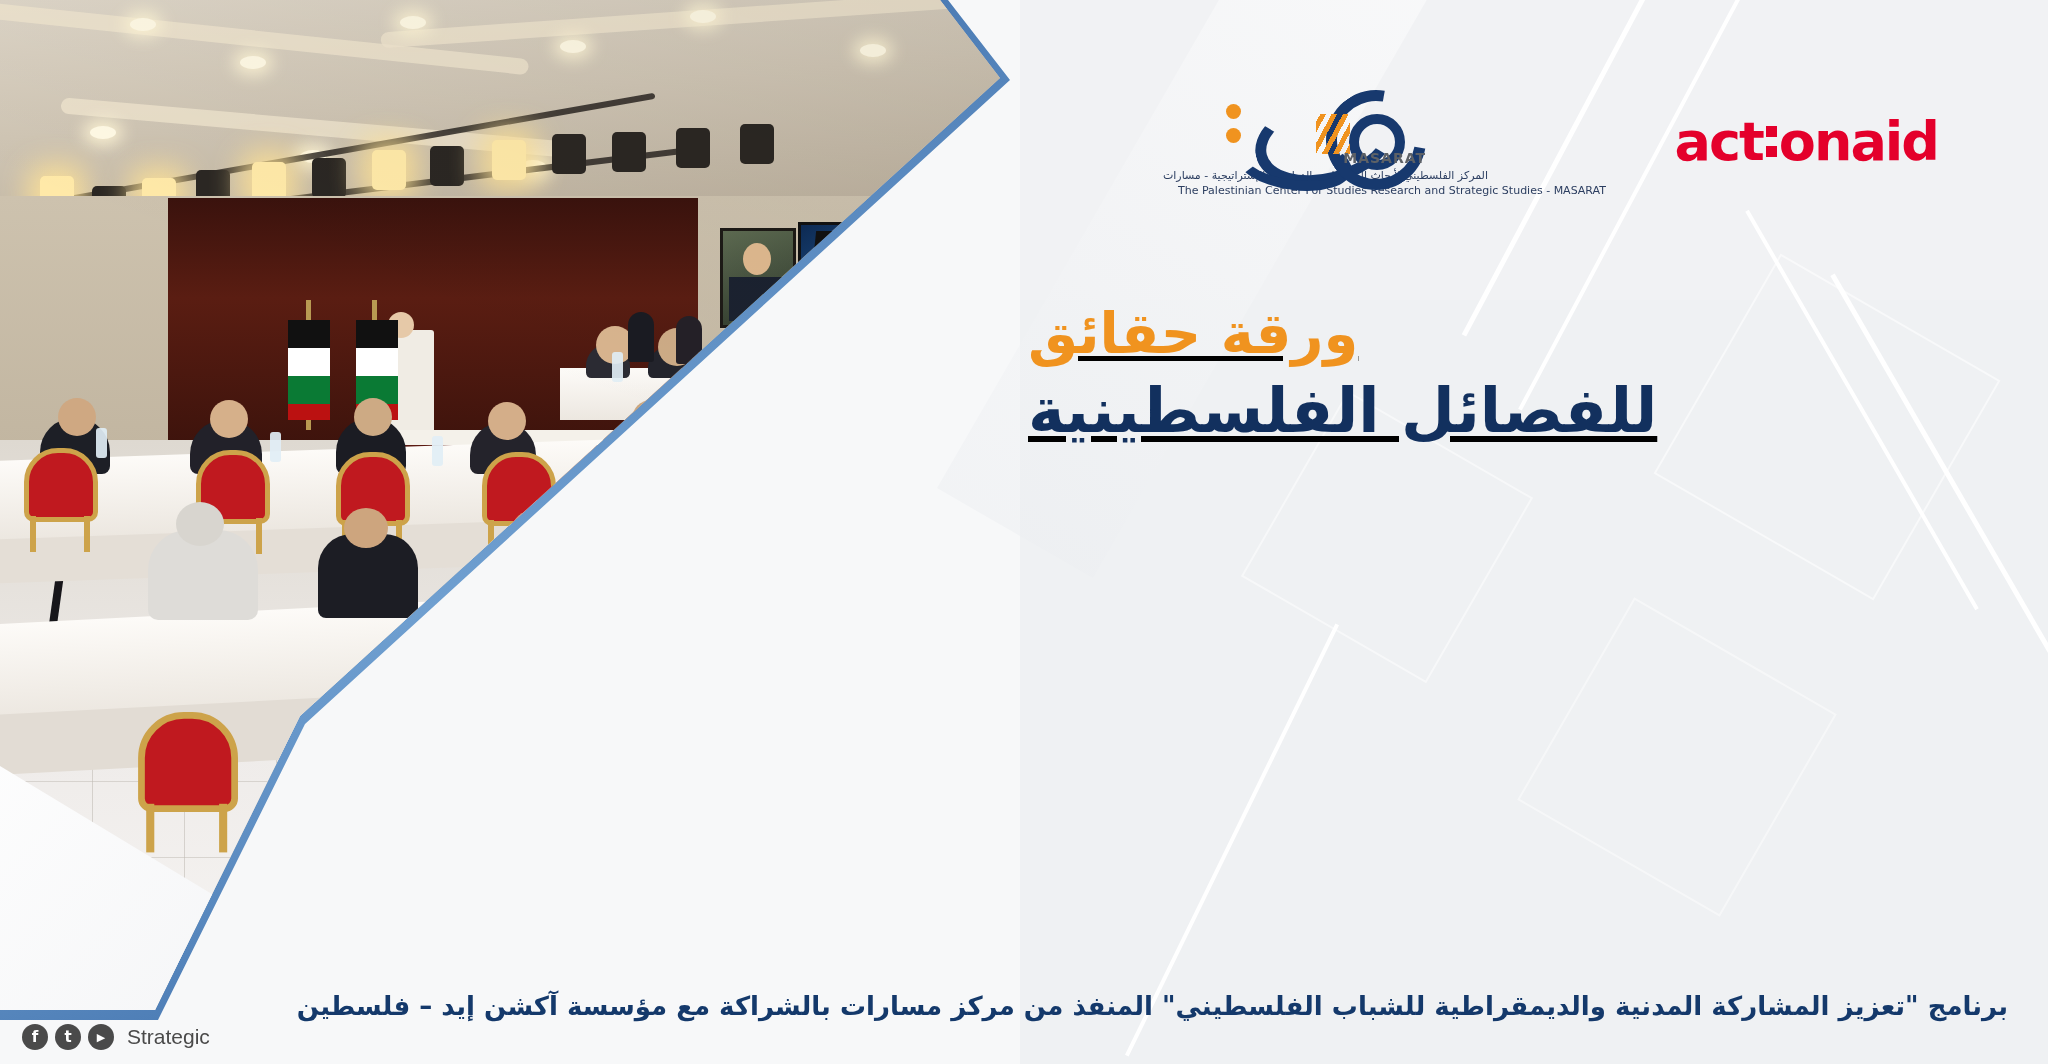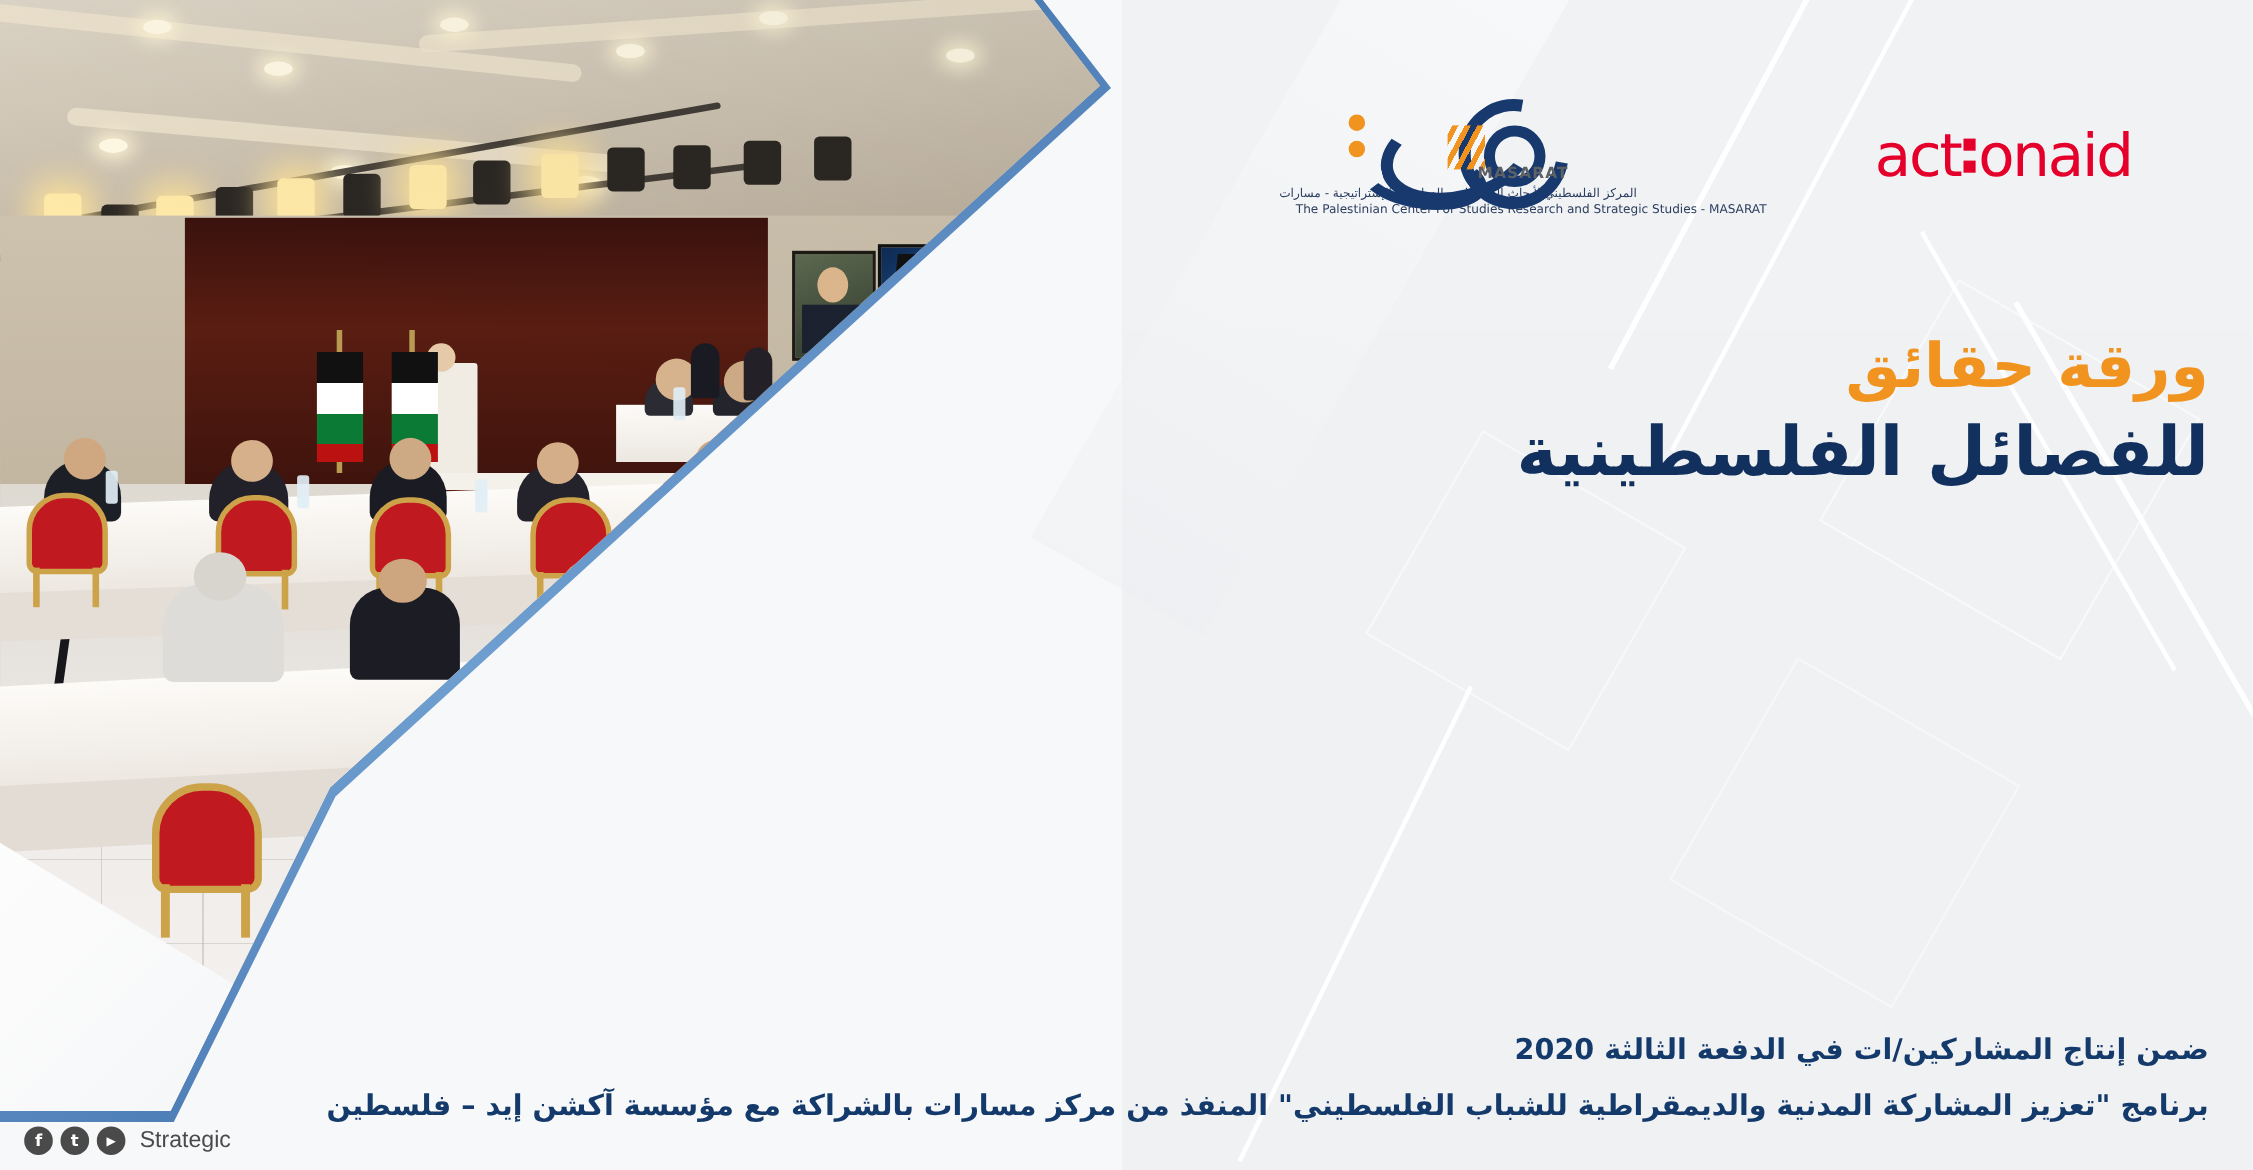--- a/index.html
+++ b/index.html
@@ -119,29 +119,29 @@
   .m-tail{position:absolute;left:18px;top:52px;width:96px;height:34px;border-radius:50%;
     border:10px solid #17396e;border-top-color:transparent;border-left-color:transparent;
     transform:rotate(8deg);}
   .m-dot{position:absolute;left:8px;width:15px;height:15px;border-radius:50%;background:#f0931f;}
   .m-bars{position:absolute;left:98px;top:30px;width:34px;height:40px;
     background:repeating-linear-gradient(-62deg,#f0931f 0 5px,transparent 5px 10px);}
   .masarat-word{font-size:14px;font-weight:bold;color:#5d6166;letter-spacing:1px;
     position:absolute;right:22px;bottom:-2px;}
   .masarat-sub-ar{font-size:11px;color:#2c3e60;margin-top:5px;direction:rtl;white-space:nowrap;}
   .masarat-sub-en{font-size:11px;color:#2c3e60;margin-top:2px;direction:ltr;white-space:nowrap;}
-  .actionaid{position:absolute;right:110px;top:26px;font-size:54px;font-weight:normal;
+  .actionaid{position:absolute;right:110px;top:26px;font-size:54px;font-weight:bold;
     color:#e4002b;letter-spacing:-2px;direction:ltr;font-family:"DejaVu Sans",sans-serif;}
   .aa-dots{display:inline-block;position:relative;width:16px;height:44px;vertical-align:-4px;}
   .aa-dots i{position:absolute;left:3px;width:11px;height:11px;background:#e4002b;display:block;}
   .aa-dots i.t{top:6px;}
   .aa-dots i.b{top:26px;}
 
   
-  .content{position:absolute;right:40px;top:300px;width:980px;text-align:right;direction:rtl;}
+  .content{position:absolute;right:40px;top:300px;width:980px;text-align:left;direction:rtl;text-decoration:underline;}
   .kicker{font-size:56px;font-weight:bold;color:#f0931f;letter-spacing:2px;line-height:1.2;}
   .title{font-size:62px;font-weight:bold;color:#12305e;line-height:1.42;margin-top:26px;}
   .byline{font-size:34px;font-weight:bold;color:#f0931f;margin-top:56px;}
 
   .footnotes{position:absolute;right:40px;bottom:36px;width:1960px;text-align:right;direction:rtl;color:#14396b;}
   .fn1{font-size:26px;font-weight:bold;line-height:1.6;}
   .fn2{font-size:26px;font-weight:bold;line-height:1.6;margin-top:10px;}
 
   
   .social{position:absolute;left:22px;bottom:14px;display:flex;align-items:center;gap:7px;direction:ltr;}
@@ -347,21 +347,20 @@
 
     <div class="actionaid"><span>act</span><span class="aa-dots"><i class="t"></i><i class="b"></i></span><span>onaid</span></div>
   </div>
 
   <div class="content">
     <div class="kicker">ورقة حقائق</div>
     <div class="title" style="margin-top:0;">للفصائل الفلسطينية</div>
   </div>
 
   <div class="footnotes">
-    <div class="fn1">ضمن إنتاج المشاركين/ات في الدفعة الثالثة 2020</div>
     <div class="fn2">برنامج "تعزيز المشاركة المدنية والديمقراطية للشباب الفلسطيني" المنفذ من مركز مسارات بالشراكة مع مؤسسة آكشن إيد – فلسطين</div>
   </div>
 
   <div class="social">
     <div class="sicon">f</div>
     <div class="sicon">t</div>
     <div class="sicon" style="font-size:11px;">▶</div>
     <div class="shandle">Strategic</div>
   </div>
 

